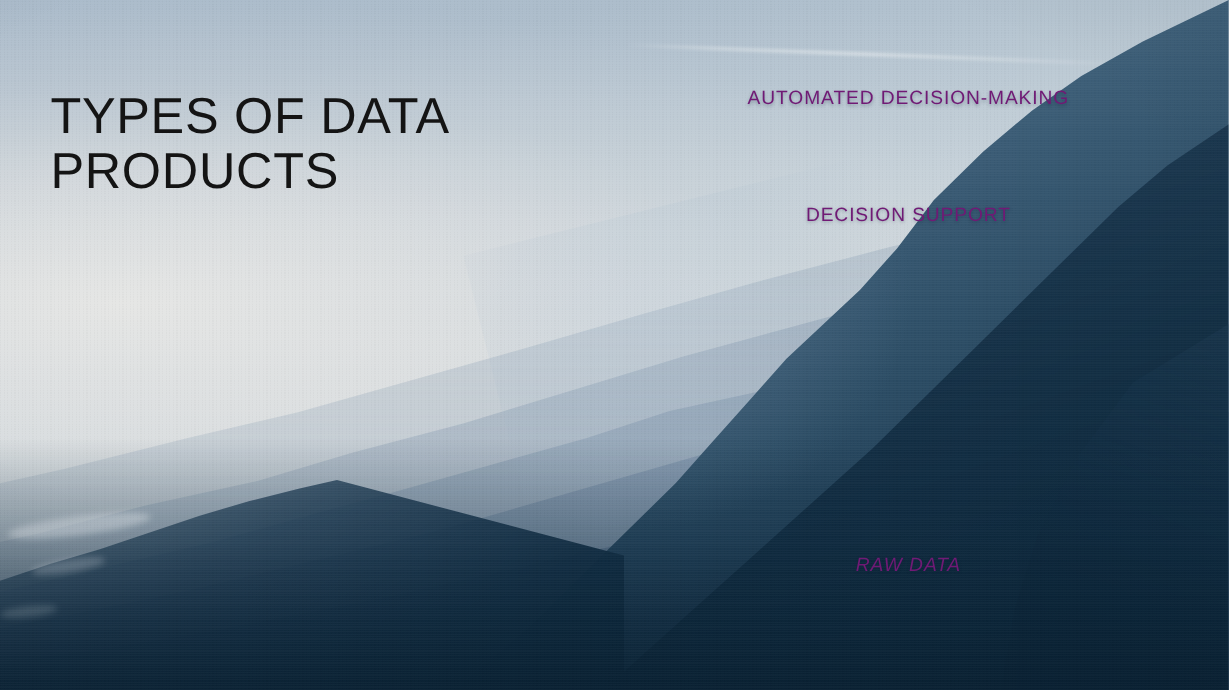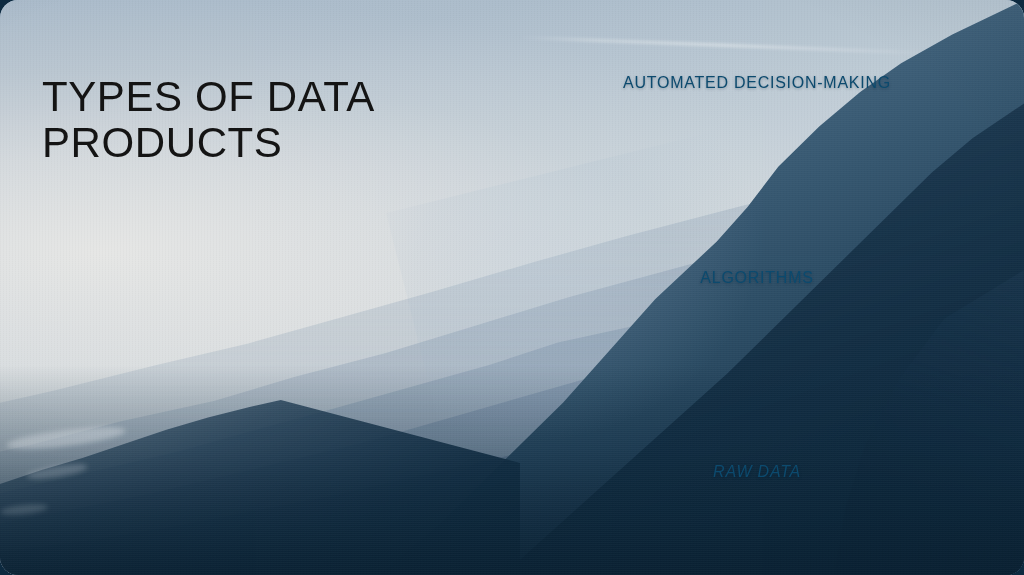--- a/index.html
+++ b/index.html
@@ -9,21 +9,20 @@
     background:#0d2a40;
     font-family:"Liberation Sans", sans-serif;
     overflow:hidden;
   }
 
   #slide {
     position:relative;
     width:1024px; height:575px;
     overflow:hidden;
     background:#93a9bd;
-    border-radius:18px;
   }
 
   
   .bg-layer { position:absolute; inset:0; }
 
   
   .sky {
     background:
       linear-gradient(168deg,
         #a5b7c8 0%,
@@ -234,21 +233,21 @@
 
   .stage-list {
     position:absolute;
     left:607px; top:0;
     width:300px; height:575px;
   }
   .stage {
     position:absolute;
     left:0; width:300px;
     text-align:center;
-    color:#0c4a6e;
+    color:#701a75;
     font-size:16px;
     font-weight:400;
     letter-spacing:0.75px;
     white-space:nowrap;
     text-shadow:0 1px 3px rgba(10,30,48,0.30);
   }
   .stage.s0 { top:74px;  }
   .stage.s1 { top:171px; }
   .stage.s2 { top:269px; }
   .stage.s3 { top:365px; }
@@ -284,17 +283,17 @@
 
   <div class="sun-wash"></div>
   <div class="vignette"></div>
   <div class="grain"></div>
 
   <div id="title">TYPES OF DATA
 PRODUCTS</div>
 
   <div class="stage-list">
     <div class="stage s0">AUTOMATED DECISION-MAKING</div>
-    <div class="stage s2">ALGORITHMS</div>
+    <div class="stage s1">DECISION SUPPORT</div>
     <div class="stage s4">RAW DATA</div>
   </div>
 
 </div>
 
 </body></html>

